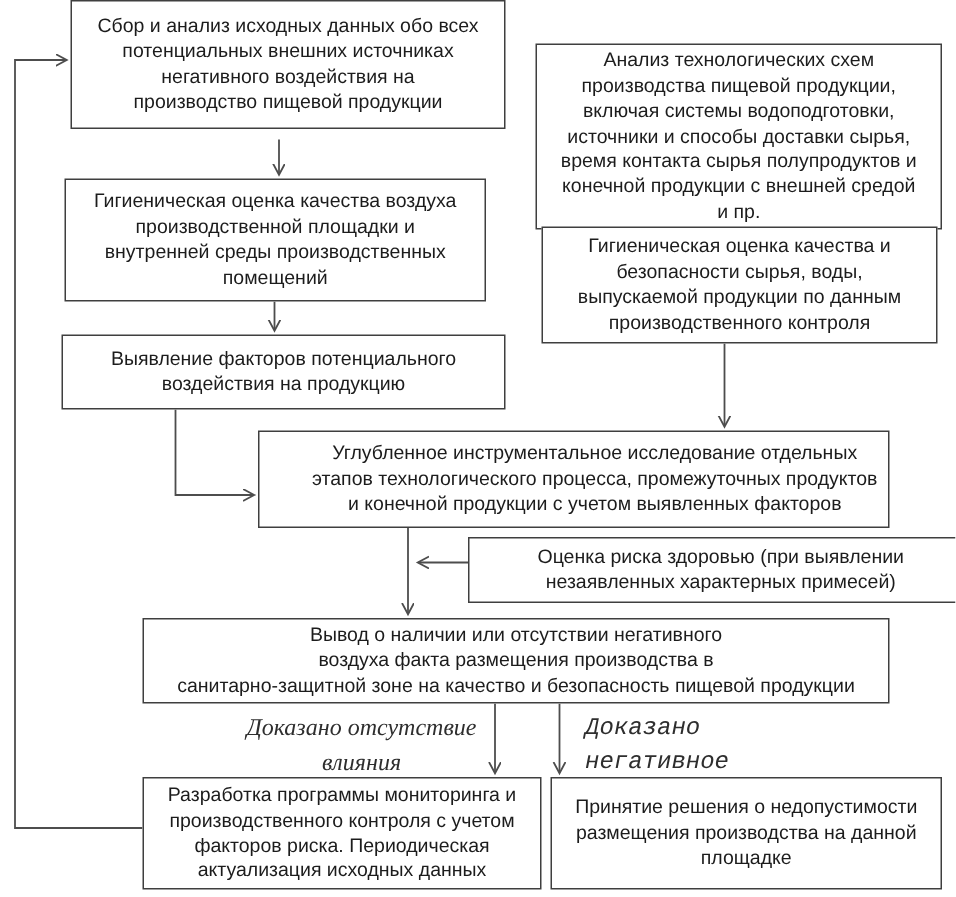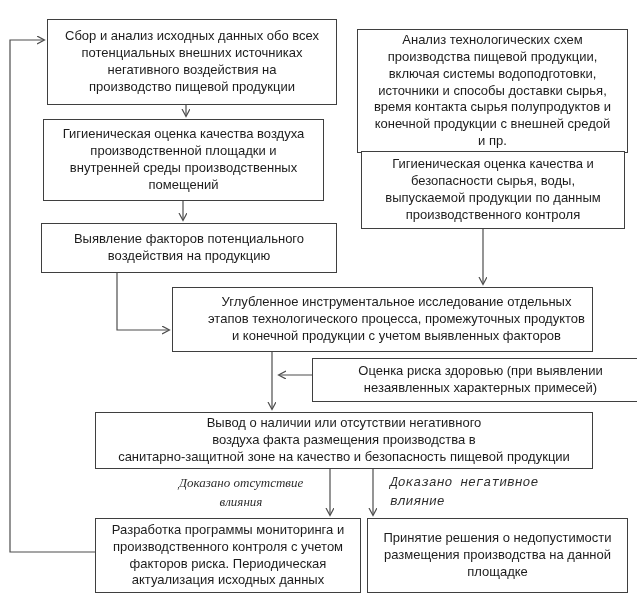--- a/index.html
+++ b/index.html
@@ -25,21 +25,21 @@
     text-align:center;
     white-space:pre-line;
     font-size:13px;
     line-height:1.3;
     color:#1c1c1c;
   }
   .edge-label{
     position:absolute;
     font-family:"Liberation Serif", serif;
     font-style:italic;
-    font-size:13px;
+    font-size:16px;
     line-height:1.45;
     color:#2e2e2e;
     white-space:pre-line;
   }
   #connectors{
     position:absolute;
     left:0;top:0;
     width:637px;height:598px;
   }
   #connectors path{
@@ -64,21 +64,21 @@
     <path d="M492,129 V148" marker-end="url(#arrow)"></path>
     <path d="M483,229 V284" marker-end="url(#arrow)"></path>
     <path d="M117,273 V330 H169" marker-end="url(#arrow)"></path>
     <path d="M272,352 V409" marker-end="url(#arrow)"></path>
     <path d="M312,375 H279" marker-end="url(#arrow)"></path>
     <path d="M330,469 V515" marker-end="url(#arrow)"></path>
     <path d="M373,469 V515" marker-end="url(#arrow)"></path>
     <path d="M95,552 H10 V40 H44" marker-end="url(#arrow)"></path>
   </svg>
 
-  <div class="box" style="left:47px;top:19px;width:290px;height:86px;">
+  <div class="box" style="left:47px;top:0;width:290px;height:86px;">
     <span>Сбор и анализ исходных данных обо всех
 потенциальных внешних источниках
 негативного воздействия на
 производство пищевой продукции</span>
   </div>
 
   <div class="box" style="left:357px;top:5px;width:271px;height:124px;margin-top:24px;">
     <span>Анализ технологических схем
 производства пищевой продукции,
 включая системы водоподготовки,

